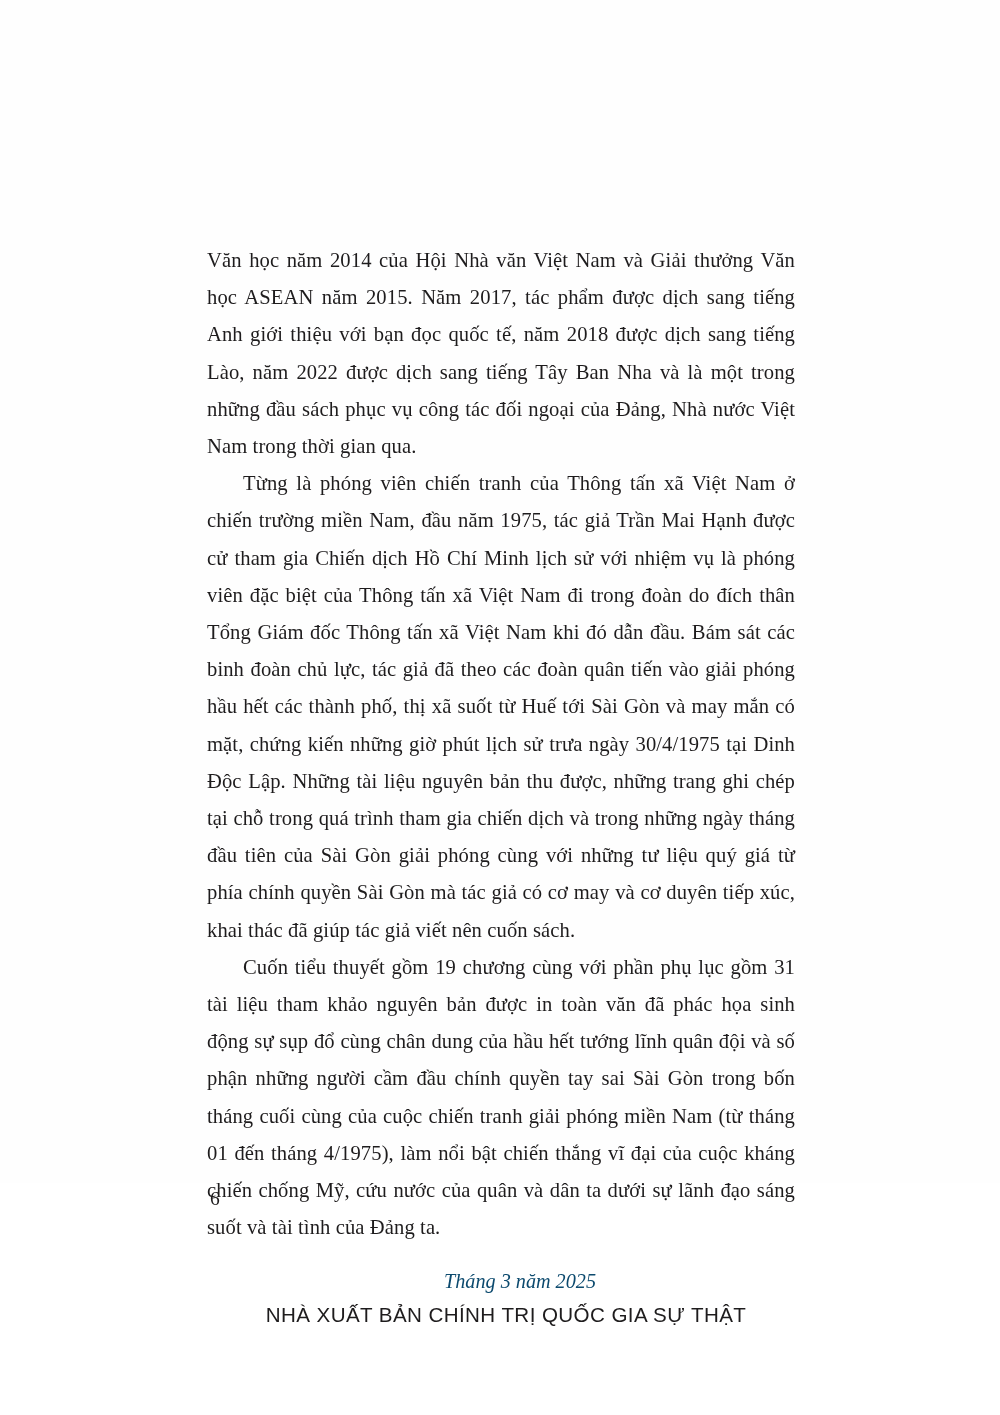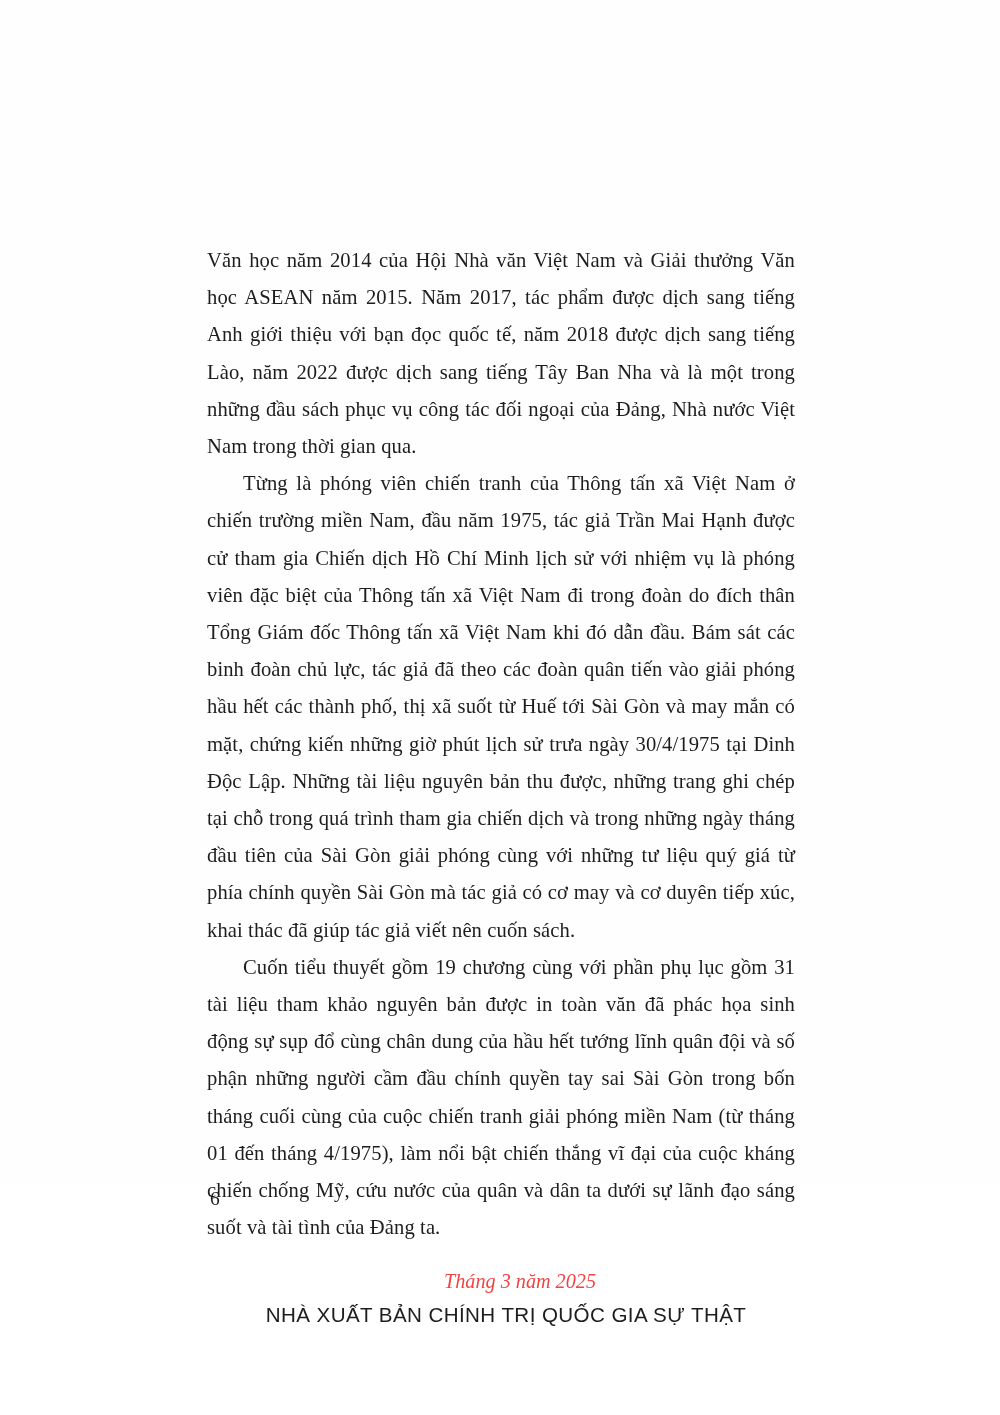--- a/index.html
+++ b/index.html
@@ -46,21 +46,21 @@
   }
 
   .closing-block {
     margin-top: 18px;
     text-align: center;
   }
   .closing-date {
     font-size: 20.2px;
     line-height: 34px;
     font-style: italic;
-    color: #ef4444;
+    color: #0c4a6e;
     margin-left: 38px;
   }
   .publisher {
     font-size: 20.6px;
     line-height: 34px;
     letter-spacing: 0.4px;
     color: #1e1c1d;
     font-family: "Liberation Sans", sans-serif;
     margin-left: 10px;
   }

